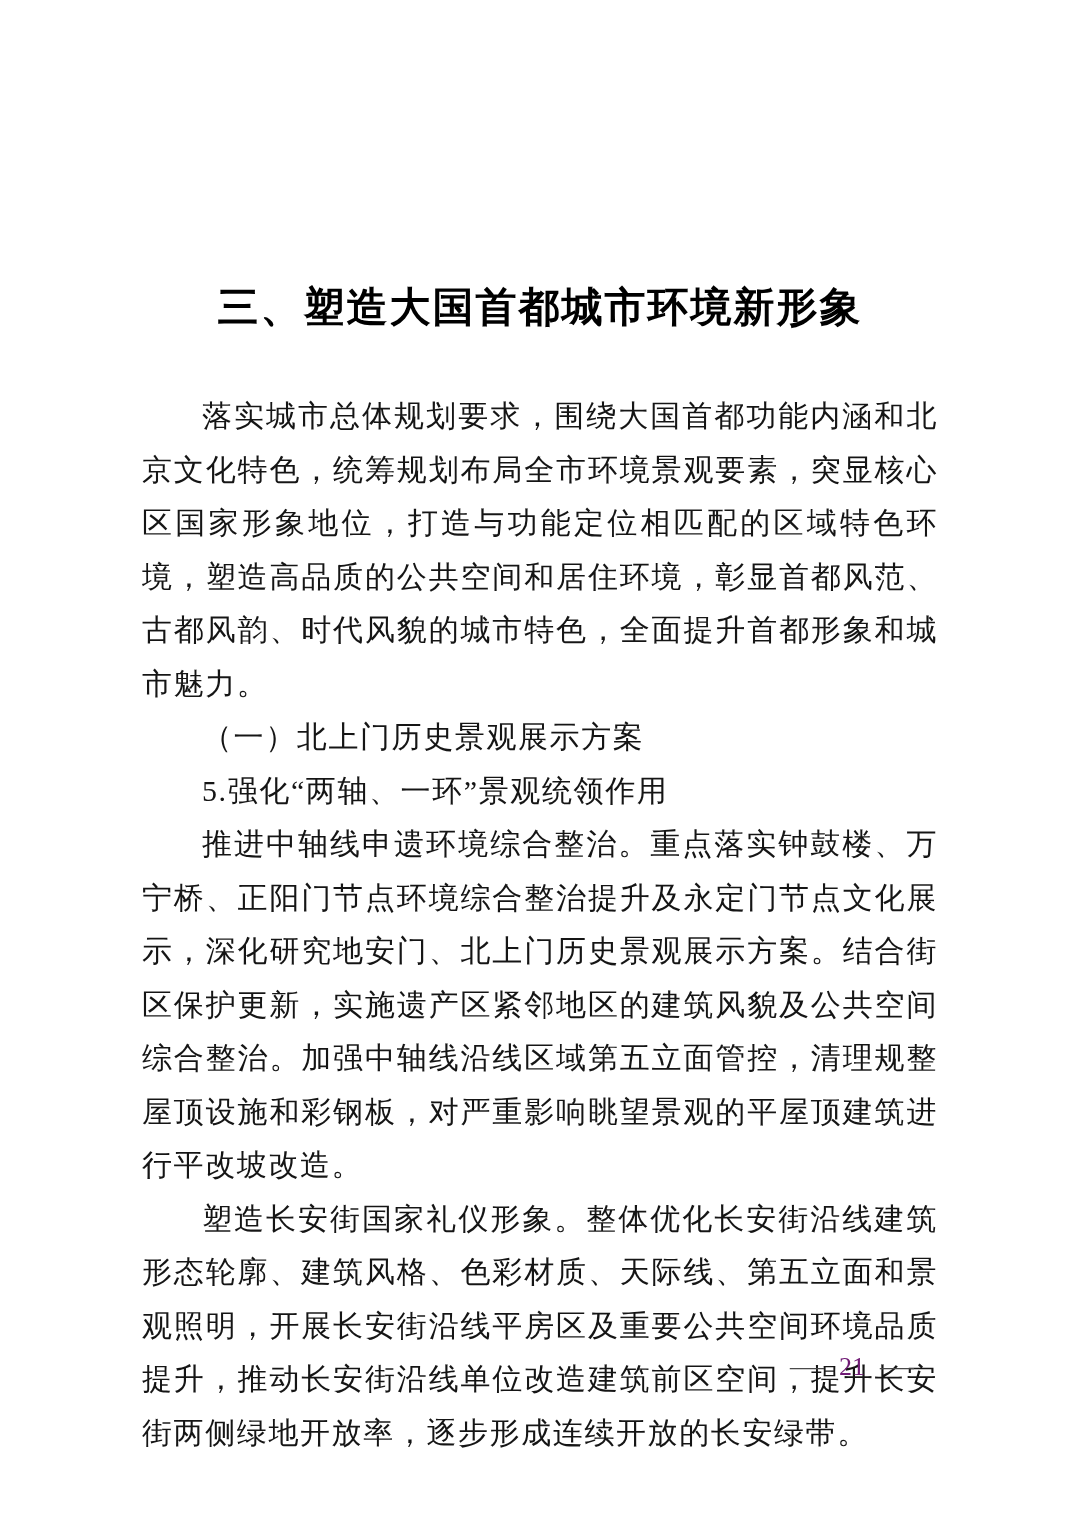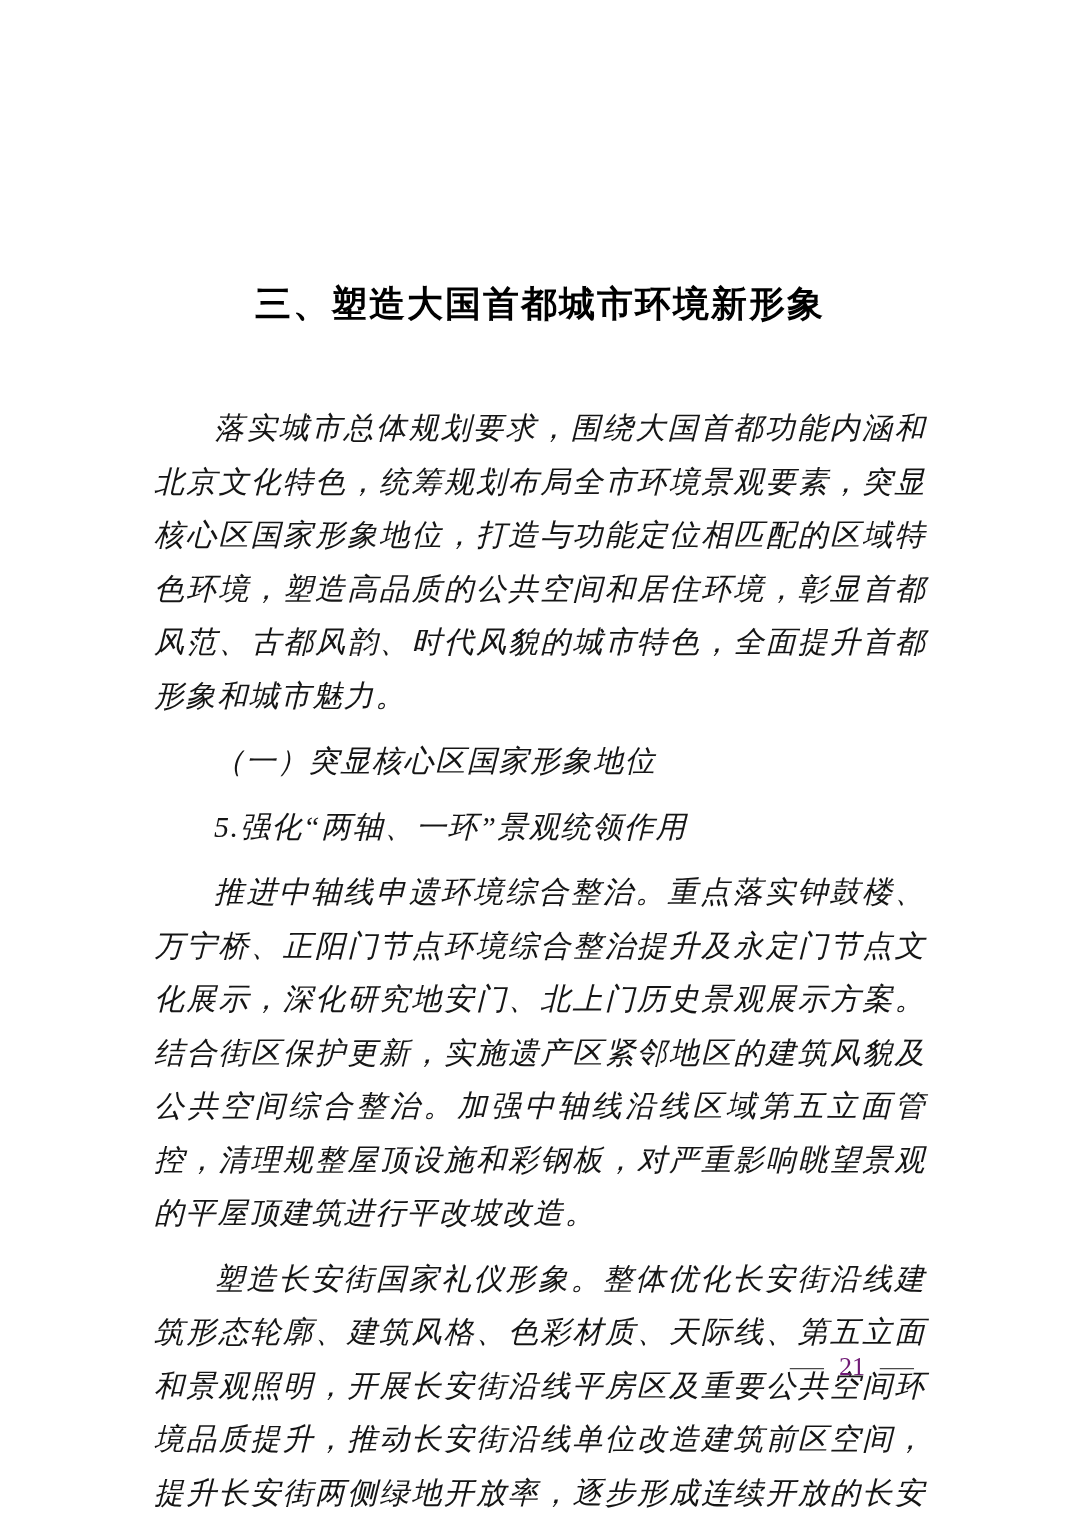--- a/index.html
+++ b/index.html
@@ -17,42 +17,41 @@
     inset: 0;
     background: #ffffff;
   }
   .doc-title {
     position: absolute;
     top: 280px;
     left: 0;
     width: 100%;
     margin: 0;
     text-align: center;
-    font-size: 36px;
+    font-size: 41px;
     font-weight: 700;
     letter-spacing: 2px;
     color: #000000;
     white-space: nowrap;
   }
   .doc-body {
     position: absolute;
     top: 389px;
     left: 142px;
     width: 796px;
     font-size: 30px;
     line-height: 53.5px;
     letter-spacing: 1.6px;
     text-align: justify;
   }
   .doc-body p, .doc-body h2, .doc-body h3 {
-    margin: 12px;
+    margin: 0;
     padding: 0;
     font-size: 30px;
     font-weight: 400;
-    font-style: italic;
   }
   .para {
     text-indent: 2em;
   }
   .section-heading {
     text-indent: 2em;
     text-align: left;
     font-weight: 700;
     white-space: nowrap;
   }
@@ -85,21 +84,21 @@
 </head>
 <body>
 
 <div class="page">
 
   <h1 class="doc-title">三、塑造大国首都城市环境新形象</h1>
 
   <div class="doc-body">
     <p class="para">落实城市总体规划要求，围绕大国首都功能内涵和北京文化特色，统筹规划布局全市环境景观要素，突显核心区国家形象地位，打造与功能定位相匹配的区域特色环境，塑造高品质的公共空间和居住环境，彰显首都风范、古都风韵、时代风貌的城市特色，全面提升首都形象和城市魅力。</p>
 
-    <h2 class="section-heading">（一）突显核心区国家形象地位</h2>
+    <h2 class="section-heading">（一）北上门历史景观展示方案</h2>
 
     <h3 class="sub-heading">5.强化“两轴、一环”景观统领作用</h3>
 
     <p class="para">推进中轴线申遗环境综合整治。重点落实钟鼓楼、万宁桥、正阳门节点环境综合整治提升及永定门节点文化展示，深化研究地安门、北上门历史景观展示方案。结合街区保护更新，实施遗产区紧邻地区的建筑风貌及公共空间综合整治。加强中轴线沿线区域第五立面管控，清理规整屋顶设施和彩钢板，对严重影响眺望景观的平屋顶建筑进行平改坡改造。</p>
 
     <p class="para">塑造长安街国家礼仪形象。整体优化长安街沿线建筑形态轮廓、建筑风格、色彩材质、天际线、第五立面和景观照明，开展长安街沿线平房区及重要公共空间环境品质提升，推动长安街沿线单位改造建筑前区空间，提升长安街两侧绿地开放率，逐步形成连续开放的长安绿带。</p>
   </div>
 
   <div class="page-footer">
     <span class="dash">—</span>

